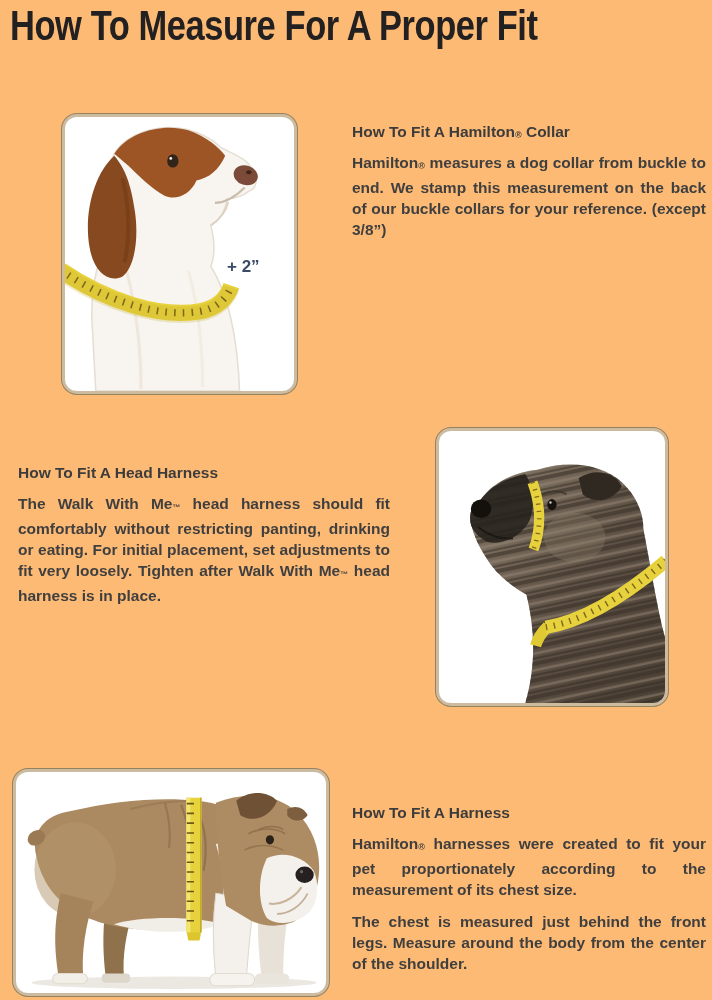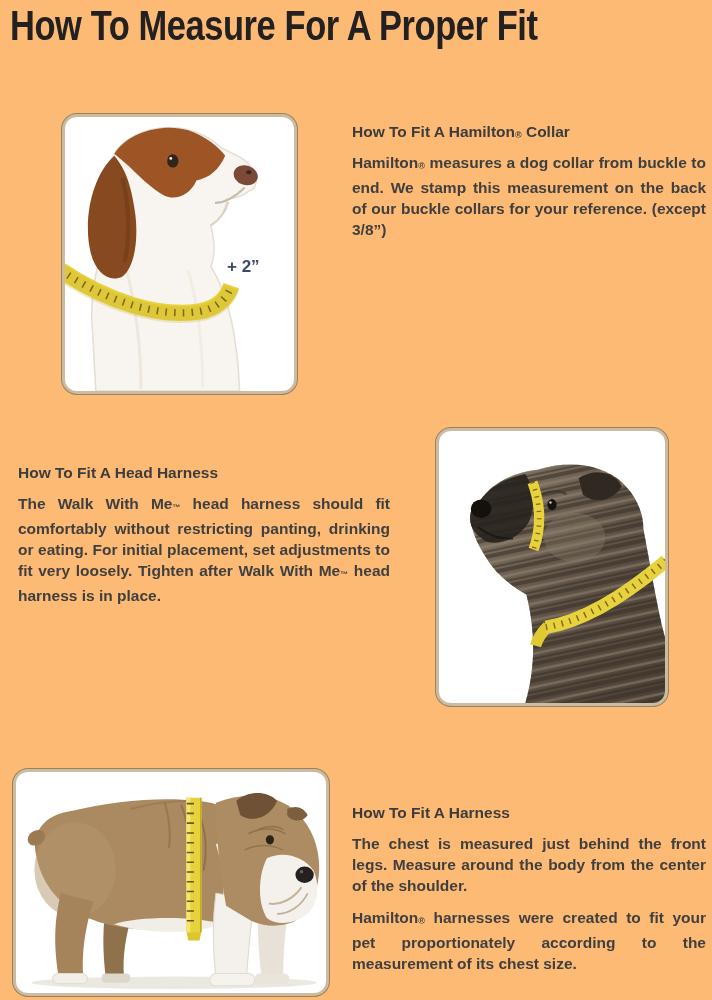--- a/index.html
+++ b/index.html
@@ -222,17 +222,17 @@
         <path d="M 280,112 C 272,124 258,130 248,128" fill="none" stroke="#c9b49a" stroke-width="2"></path>
         <path d="M 286,118 C 280,130 268,138 256,138" fill="none" stroke="#b59e82" stroke-width="1.6" opacity=".8"></path>
         <ellipse cx="249" cy="66" rx="4" ry="4.5" fill="#2c2118"></ellipse>
         <path d="M 238,56 C 246,52 256,52 262,56" fill="none" stroke="#8a6b47" stroke-width="1.6" opacity=".8"></path>
       </g>
     </svg>
   </figure>
 
   <div class="text-col text-harness">
     <h2 class="rich">How To Fit A Harness</h2>
+    <p class="rich">Hamilton<span class="reg">®</span> harnesses were created to fit your pet proportionately according to the measurement of its chest size.</p>
     <p class="rich">The chest is measured just behind the front legs. Measure around the body from the center of the shoulder.</p>
-    <p class="rich">Hamilton<span class="reg">®</span> harnesses were created to fit your pet proportionately according to the measurement of its chest size.</p>
   </div>
 
 </div>
 
 </body></html>

